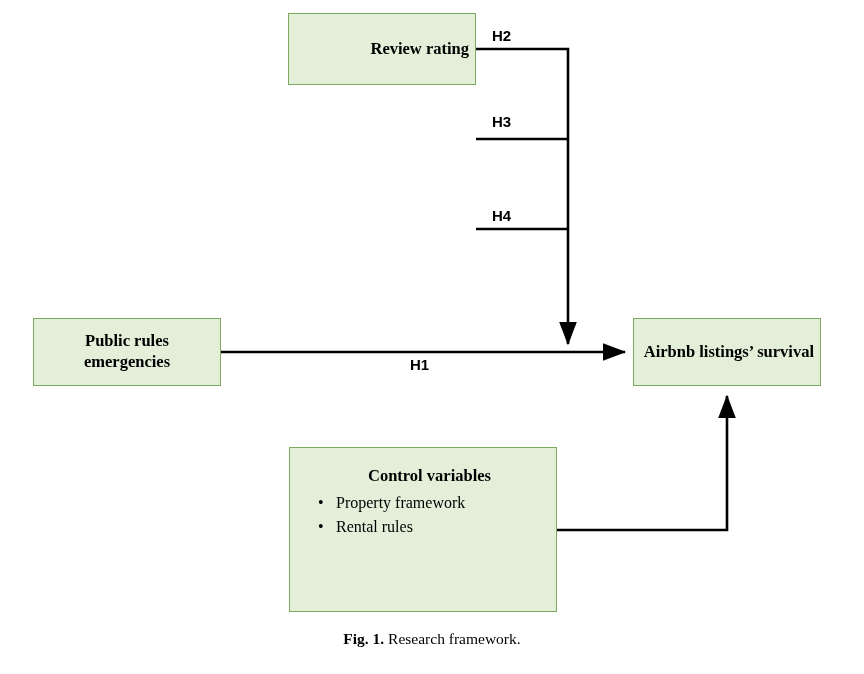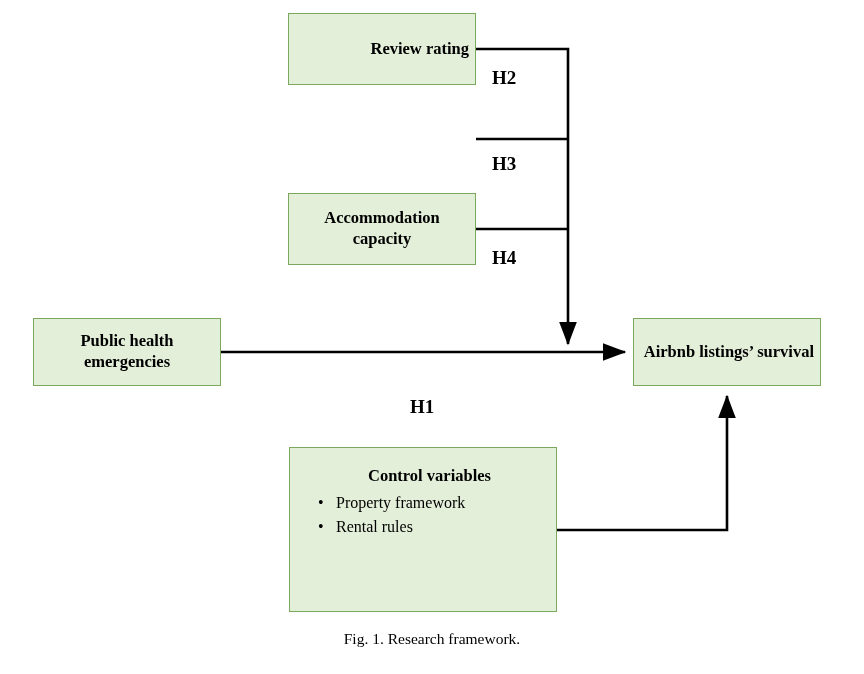--- a/index.html
+++ b/index.html
@@ -82,39 +82,38 @@
   .control-list li::before {
     content: "\2022";
     position: absolute;
     left: -18px;
     top: 0;
     font-size: 16px;
   }
   .hlabel {
     position: absolute;
     font-weight: bold;
-    font-size: 19px;
-    font-family: Liberation Serif, serif;
-    margin-top: 40px;
+    font-size: 15px;
+    font-family: Liberation Sans, sans-serif;
   }
   #label-h1 { left: 410px; top: 356px; }
   #label-h2 { left: 492px; top: 27px; }
   #label-h3 { left: 492px; top: 113px; }
   #label-h4 { left: 492px; top: 207px; }
 
   #caption {
     position: absolute;
     left: 0;
     top: 630px;
     width: 864px;
     text-align: center;
     font-size: 15.5px;
     font-family: "Liberation Serif", serif;
   }
-  #caption .cap-label { font-weight: normal; }
+  #caption .cap-label { font-weight: bold; }
 </style>
 </head>
 <body>
 
 <div id="canvas">
 
   <svg id="wires" viewBox="0 0 864 674">
     <defs>
       <marker id="arrow" markerWidth="10" markerHeight="10" refX="8.5" refY="3.4" orient="auto" markerUnits="strokeWidth">
         <path d="M0,0 L9,3.4 L0,6.8 z" fill="#000000"></path>
@@ -130,26 +129,23 @@
     <path d="M476,229 L568,229" stroke="#000000" stroke-width="2.6" fill="none"></path>
 
     <path d="M557,530 L727,530 L727,396" stroke="#000000" stroke-width="2.6" fill="none" marker-end="url(#arrow)"></path>
   </svg>
 
   <div class="node" id="node-review">
     <span>Review rating</span>
   </div>
 
 
-  <div class="node" id="node-capacity">
-    <span>Accommodation capacity</span>
-  </div>
 
   <div class="node" id="node-public">
-    <span>Public health emergencies</span>
+    <span>Public rules emergencies</span>
   </div>
 
   <div class="node" id="node-survival">
     <span>Airbnb listings’ survival</span>
   </div>
 
   <div class="node" id="node-control">
     <div class="control-title">Control variables</div>
     <ul class="control-list">
       <li>Property framework</li>

